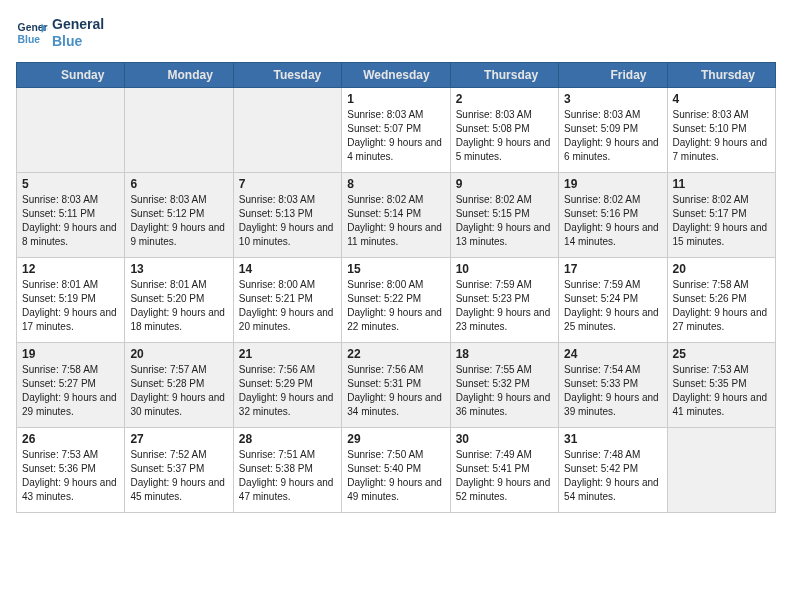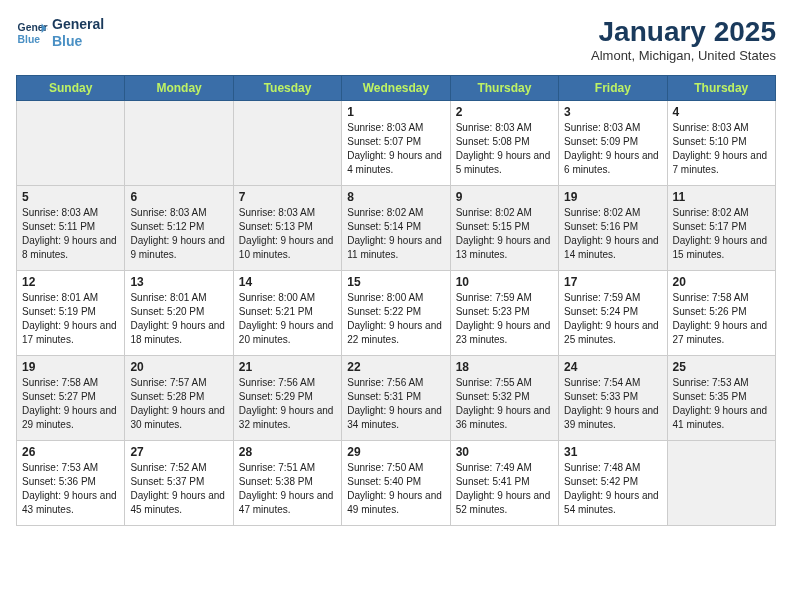--- a/index.html
+++ b/index.html
@@ -46,25 +46,25 @@
       font-size: 13px;
       color: #333;
     }
     table {
       width: 100%;
       border-collapse: collapse;
       table-layout: fixed;
     }
     th {
       background: #3a6ea8;
-      color: #bef264;
+      color: #e5e5e5;
       font-size: 12px;
       font-weight: bold;
-      padding: 5px 8px;
-      text-align: center;
+      padding: 5px 20px;
+      text-align: right;
       border: 1px solid #2a5a8a;
     }
     td {
       border: 1px solid #ccc;
       vertical-align: top;
       padding: 4px 5px;
       font-size: 10px;
       color: #222;
       height: 85px;
       background: #fff;
@@ -97,24 +97,20 @@
       <text x="2" y="18" font-size="13" font-weight="bold" fill="#1a3a5c">General</text>
       <text x="2" y="32" font-size="13" font-weight="bold" fill="#4a90c4">Blue</text>
       <polygon points="32,8 38,14 32,20" fill="#4a90c4"></polygon>
     </svg>
     <div>
       <div class="logo-text">
         <span style="color:#1a3a5c">General</span><br><span style="color:#4a90c4">Blue</span>
       </div>
     </div>
   </div>
-  <div class="title-block">
-    <div class="month-title">January 2025</div>
-    <div class="location">Almont, Michigan, United States</div>
-  </div>
 </div>
 
 <table>
   <thead>
     <tr>
     <th>Sunday</th>
         <th>Monday</th>
         <th>Tuesday</th>
         <th>Wednesday</th>
         <th>Thursday</th>

